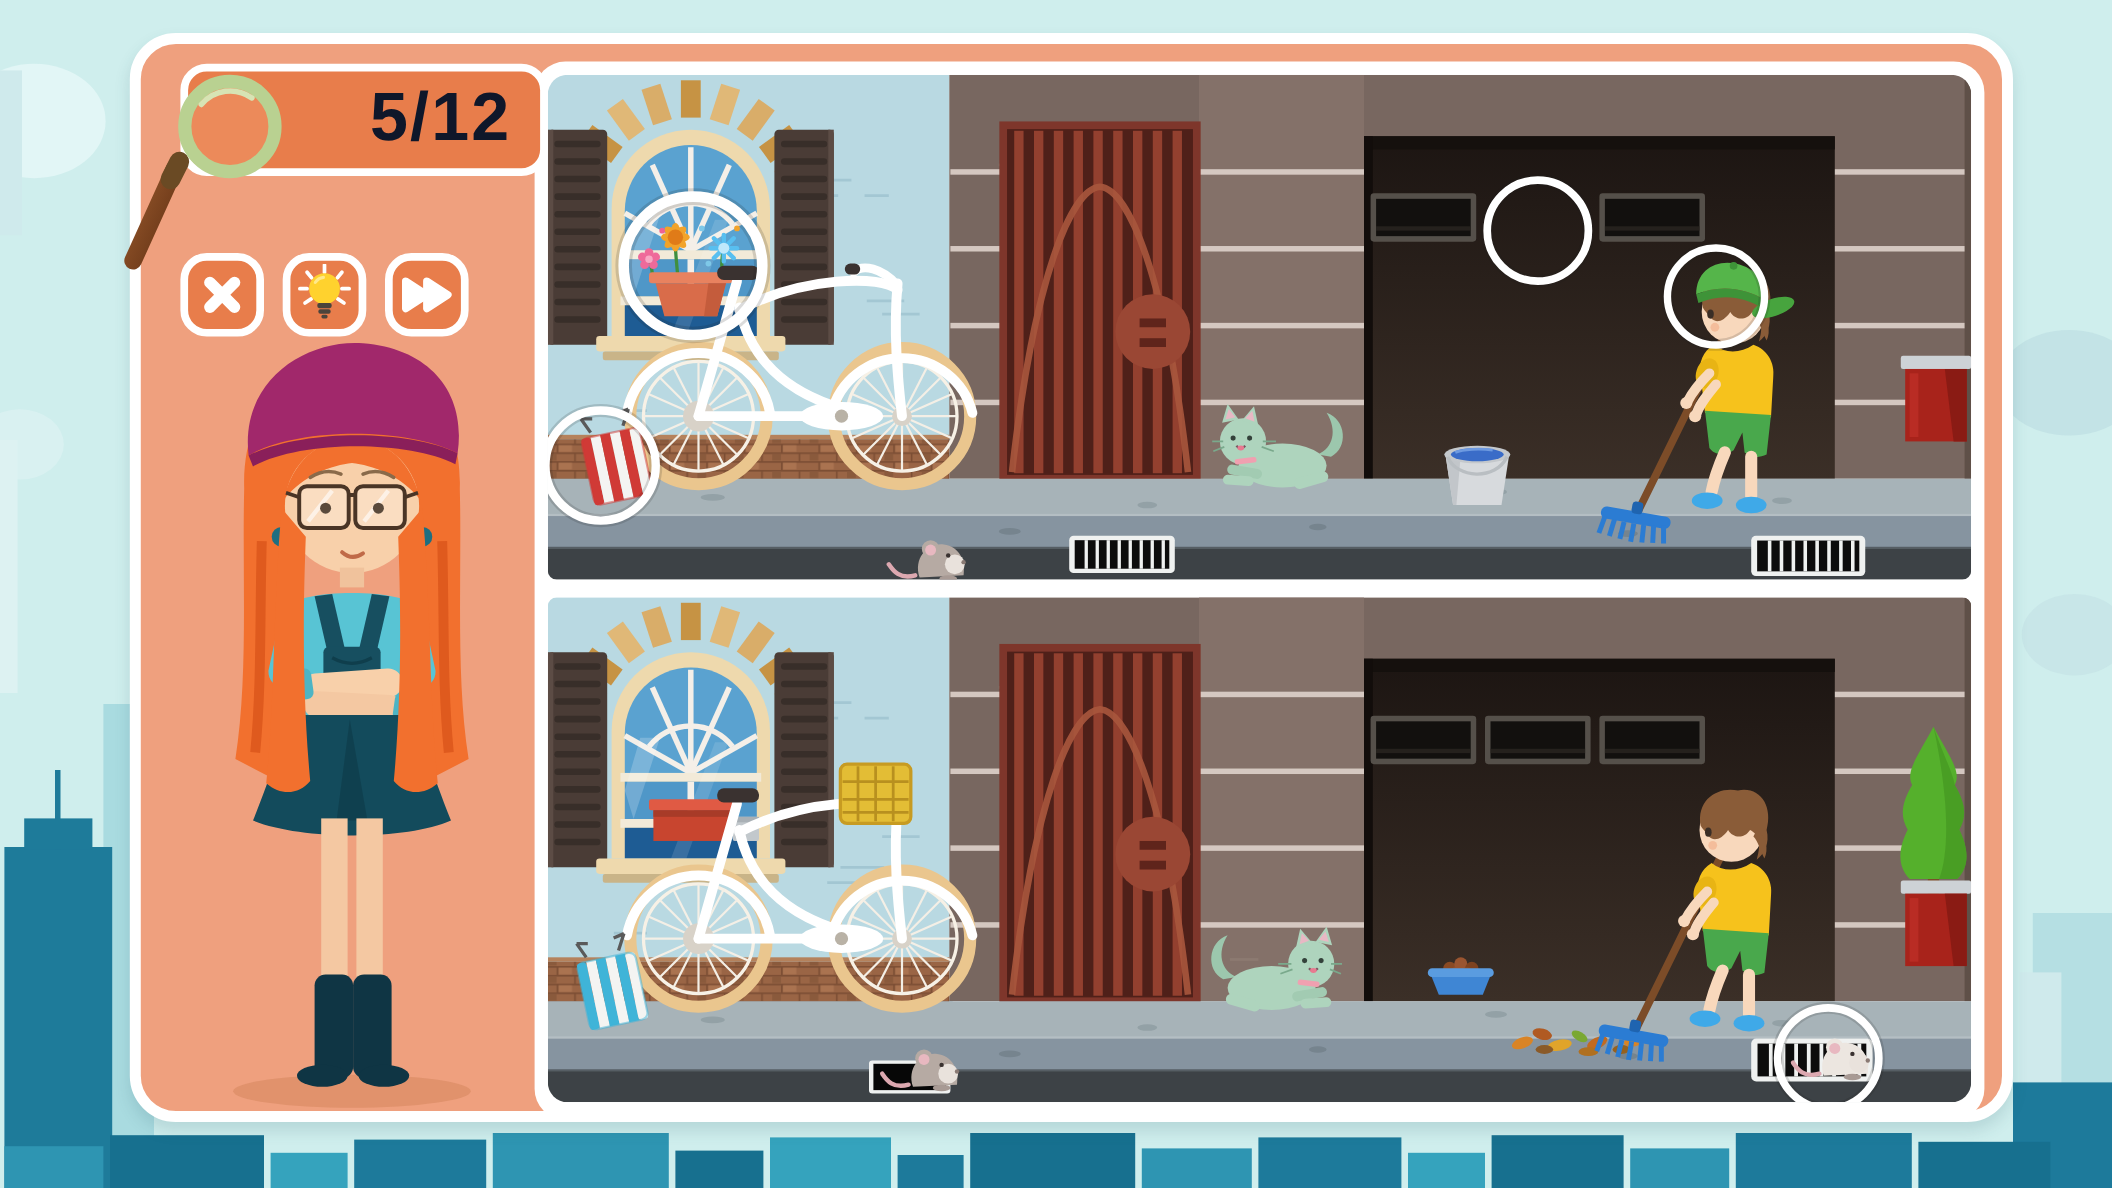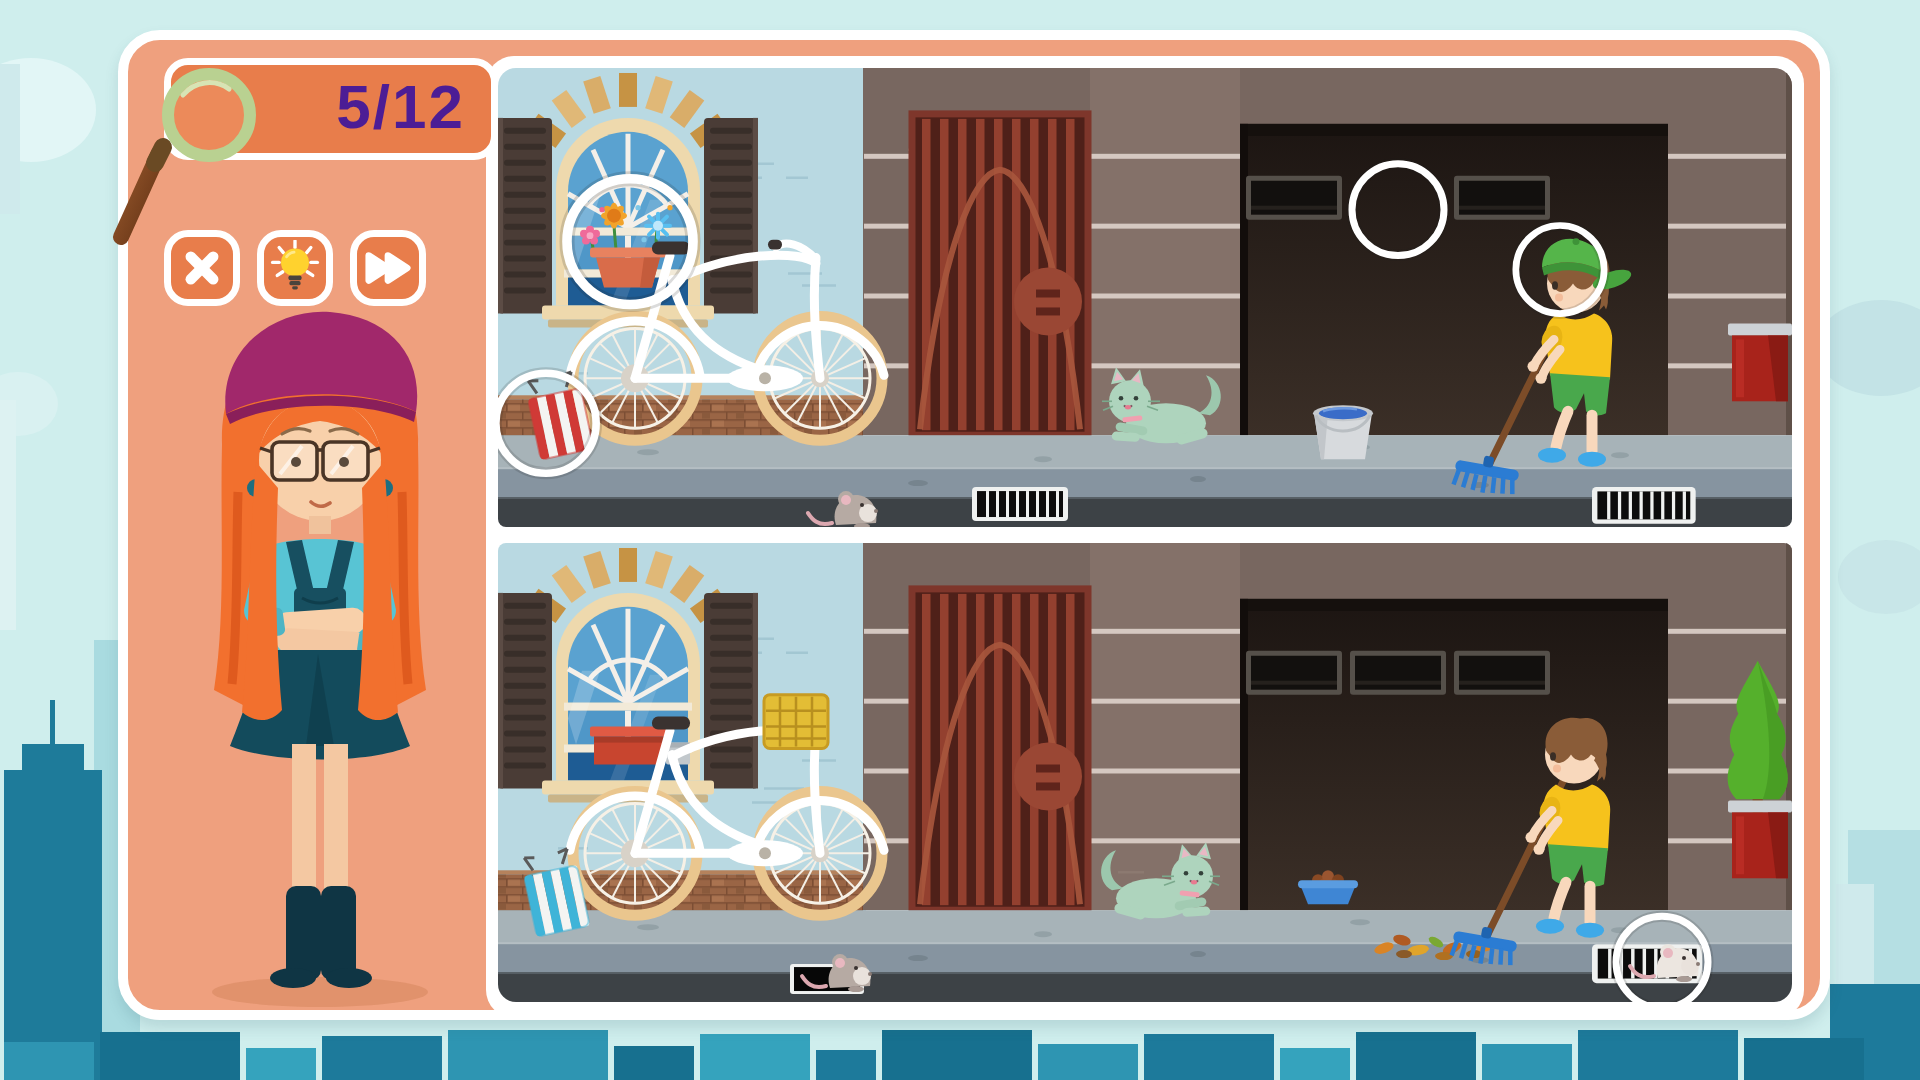--- a/index.html
+++ b/index.html
@@ -19,21 +19,21 @@
     background:#efa07e;border:10px solid #ffffff;border-radius:42px;
     box-shadow:0 8px 14px rgba(40,90,100,.15);
   }
   .scoreboard{
     position:absolute;left:36px;top:18px;width:294px;height:88px;
     background:#e87d4b;border:7px solid #fff;border-radius:24px;
     display:flex;align-items:center;justify-content:flex-end;
     padding-right:26px;z-index:3;
   }
   .score-text{
-    color:#4c1d95;font-size:62px;font-weight:bold;letter-spacing:2px;
+    color:#0f172a;font-size:62px;font-weight:bold;letter-spacing:2px;
     line-height:1;transform:translateY(-2px);
   }
   .mag{position:absolute;left:-66px;top:-16px;overflow:visible;z-index:4;}
   .hud-row{position:absolute;left:36px;top:190px;display:flex;gap:17px;z-index:3;}
   .hud-btn{
     width:76px;height:76px;background:#e87d4b;border:7px solid #fff;border-radius:24px;
     display:flex;align-items:center;justify-content:center;cursor:pointer;padding:0;
   }
   .board{
     position:absolute;right:16px;top:16px;width:1318px;height:962px;

